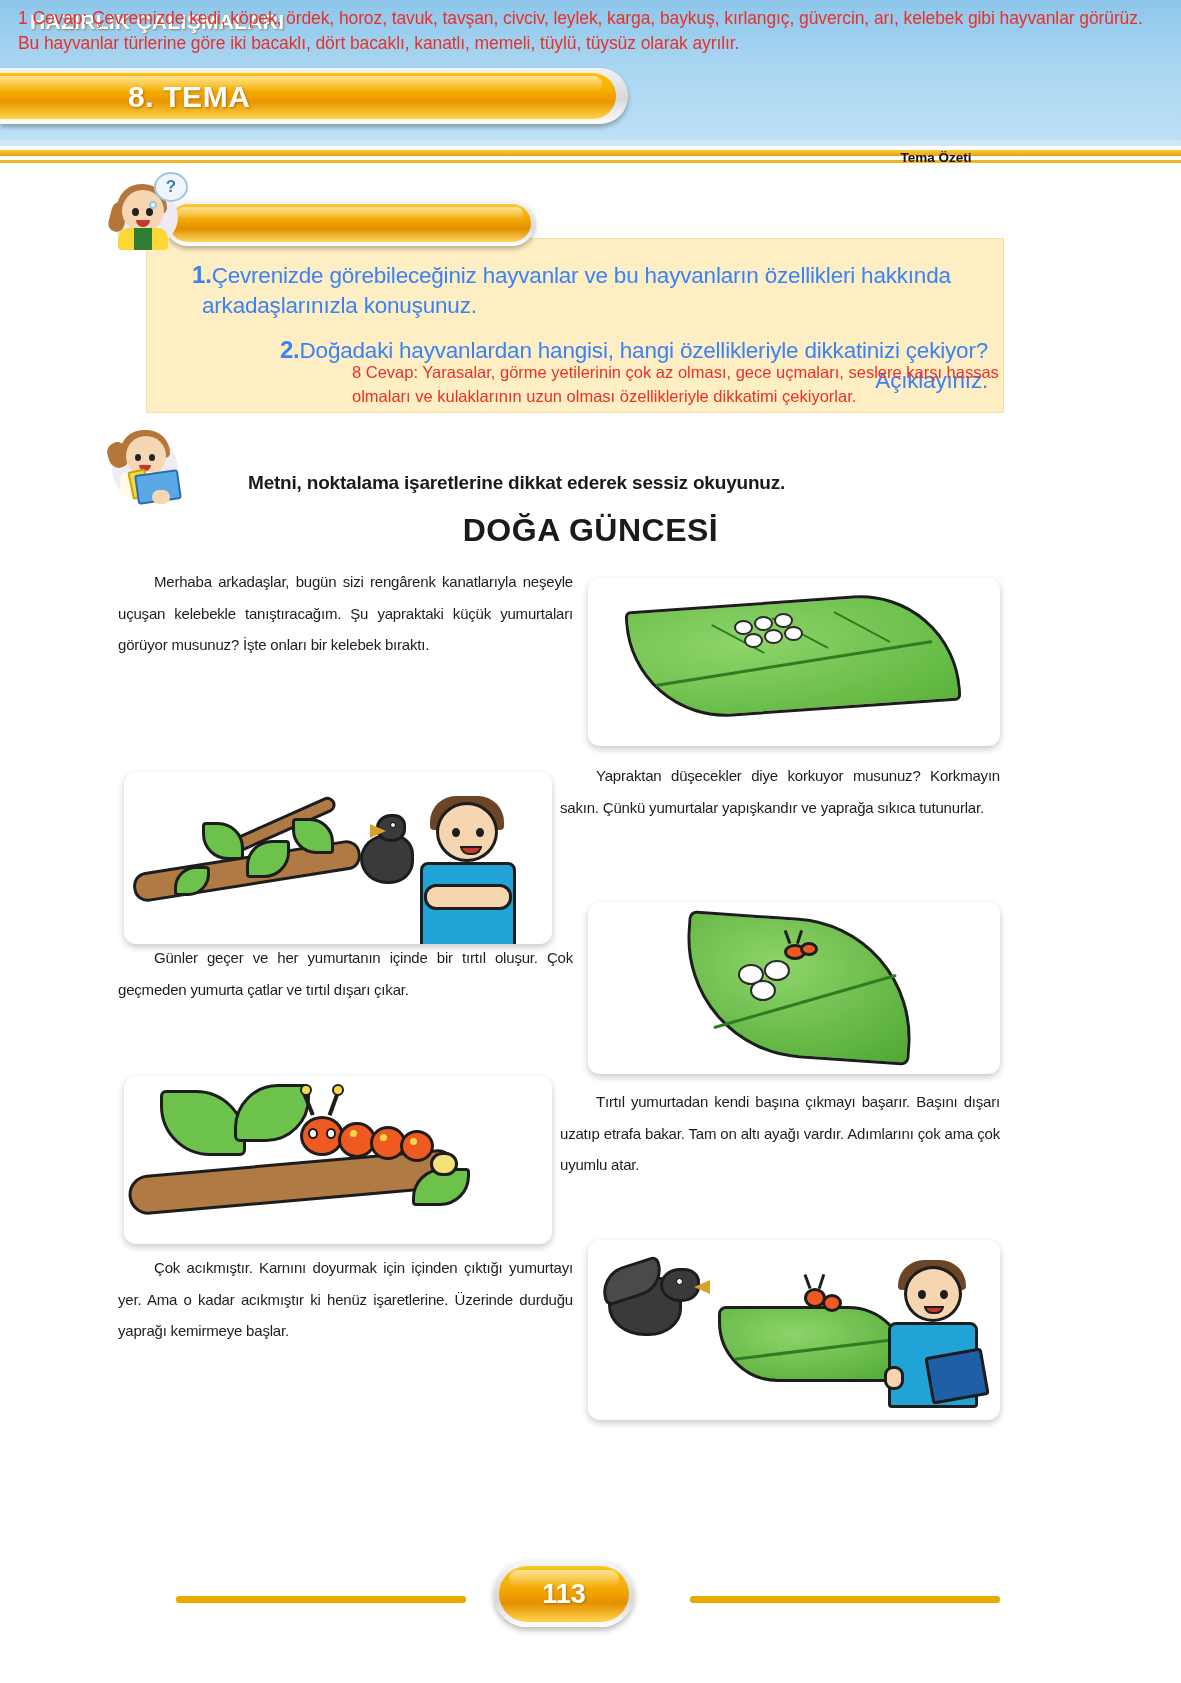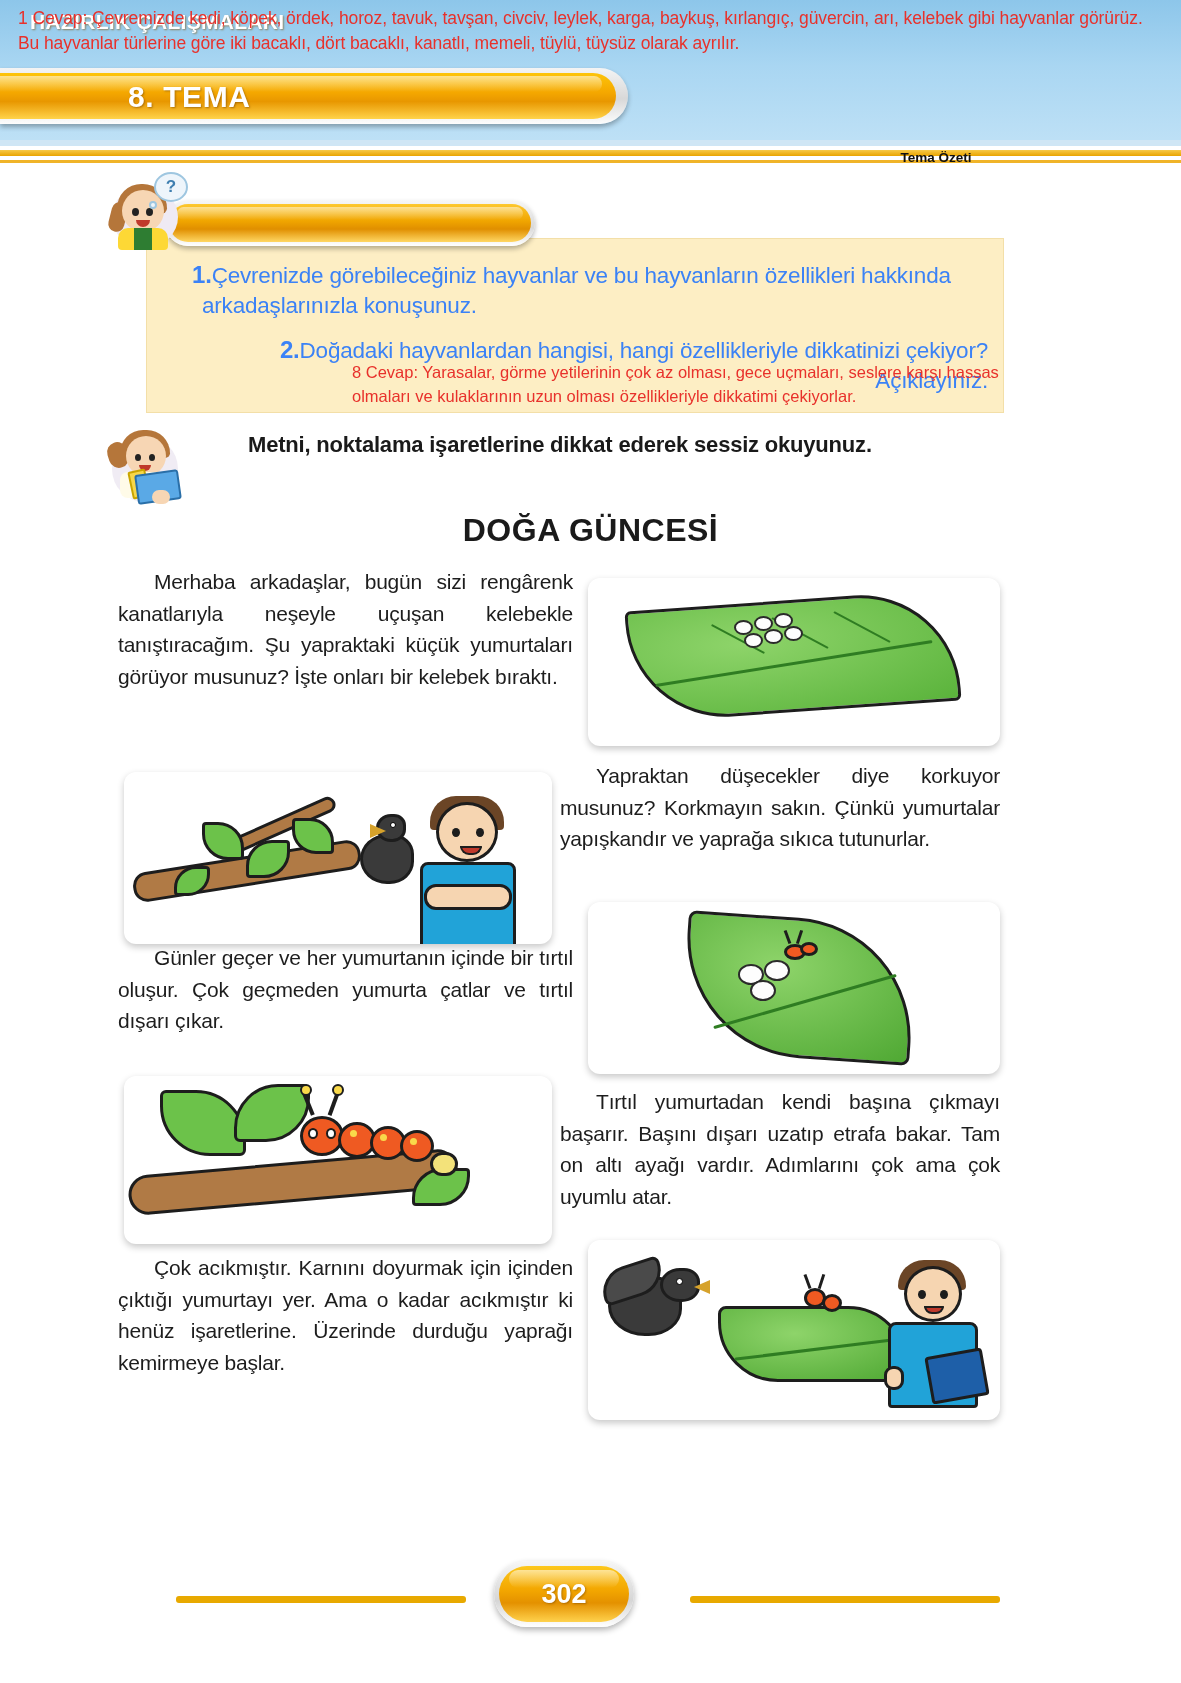--- a/index.html
+++ b/index.html
@@ -162,32 +162,32 @@
   .tail-r{position:absolute;left:2px;top:14px;width:20px;height:26px;border-radius:12px;background:#b5763a;transform:rotate(-18deg);}
   .eye-r{position:absolute;top:26px;width:6px;height:7px;border-radius:50%;background:#222;}
   .eye-r.l{left:29px;} .eye-r.r{left:43px;}
   .mouth-r{position:absolute;left:33px;top:37px;width:12px;height:6px;border-radius:0 0 7px 7px;background:#c0392b;}
   .body-r{position:absolute;left:14px;top:44px;width:50px;height:26px;border-radius:8px;background:#fffbe8;}
   .book-r{position:absolute;left:30px;top:44px;width:44px;height:30px;background:#5aa9e6;border:2px solid #2a6fa8;border-radius:3px;transform:rotate(-8deg);}
   .book-r2{position:absolute;left:24px;top:42px;width:18px;height:28px;background:#f7d74a;border:2px solid #c9a500;border-radius:2px;transform:rotate(-12deg);}
   .hand-r{position:absolute;left:46px;top:62px;width:18px;height:14px;border-radius:8px;background:#f7d6b4;}
 
   .read-prompt {
-    position:absolute; left:248px; top:432px; width:760px;
-    font-size:22px; font-weight:bold; color:#1a1a1a; letter-spacing:-.2px;
+    position:absolute; left:248px; top:472px; width:760px;
+    font-size:19px; font-weight:bold; color:#1a1a1a; letter-spacing:-.2px;
   }
 
   .story-title {
     position:absolute; left:0; top:512px; width:1181px; text-align:center;
     font-size:32px; font-weight:bold; color:#1a1a1a; letter-spacing:.5px;
   }
 
   
   .para {
-    position:absolute; font-size:21px; line-height:31.5px; color:#1d1d1d;
+    position:absolute; font-size:15px; line-height:31.5px; color:#1d1d1d;
     text-align:justify; letter-spacing:-.2px;
   }
   .para .ind { display:inline-block; width:36px; }
 
   .p1 { left:118px; top:566px;  width:455px; }
   .p2 { left:560px; top:760px;  width:440px; }
   .p3 { left:118px; top:942px;  width:455px; }
   .p4 { left:560px; top:1086px; width:440px; }
   .p5 { left:118px; top:1252px; width:455px; }
 
@@ -420,16 +420,16 @@
   <div class="boy-shirt" style="left:300px;top:82px;width:90px;height:86px;"></div>
   <div style="position:absolute;left:340px;top:112px;width:58px;height:48px;background:#1e5fa8;border:3px solid #1d1d1d;border-radius:4px;transform:rotate(-10deg);"></div>
   <div style="position:absolute;left:296px;top:126px;width:20px;height:24px;background:#f6d5b1;border:3px solid #1d1d1d;border-radius:9px;"></div>
 </div>
 
 <div class="footer-rule-l"></div>
 <div class="footer-rule-r"></div>
 <div class="pagenum-wrap">
   <div class="pagenum-outer">
     <div class="pagenum-inner">
-      <span class="pagenum-text">302</span>
+      <span class="pagenum-text">113</span>
     </div>
   </div>
 </div>
 
 </body></html>

